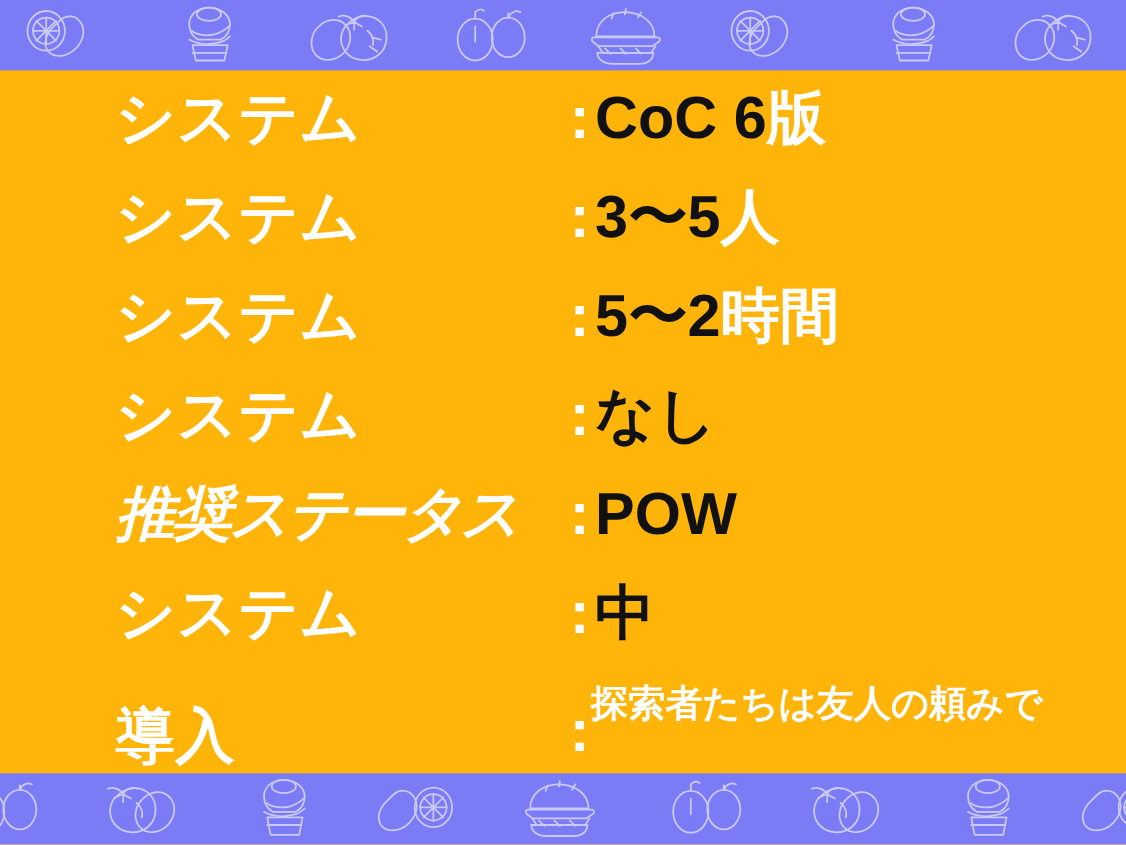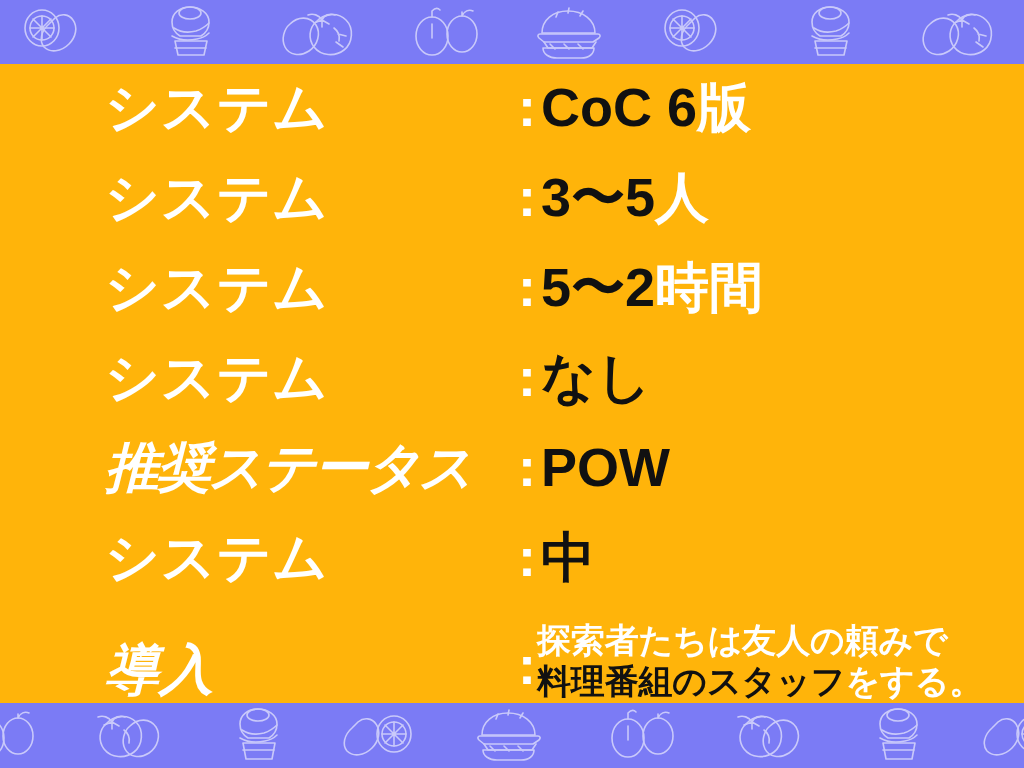--- a/index.html
+++ b/index.html
@@ -245,25 +245,24 @@
       <span class="value"><span class="blk">POW</span></span>
     </div>
 
     <div class="row" style="top:466px;">
       <span class="label">システム</span>
       <span class="colon">:</span>
       <span class="value"><span class="blk">中</span></span>
     </div>
 
     <div class="row row-intro" style="top:556px;">
-      <span class="label" style="top:22px;font-style:italic;">導入</span>
+      <span class="label" style="top:22px;">導入</span>
       <span class="colon">:</span>
       <span class="intro-lines">
         <span class="intro-line"><span class="wht">探索者たちは友人の頼みで</span></span><br>
-        <span class="intro-line"><span class="blk">料理番組のスタッフ</span><span class="wht">をする。</span></span>
       </span>
     </div>
 
   </div>
 
   <div class="banner bottom">
     <div class="banner-strip">
 
       <span class="food-icon">
           <svg viewBox="0 0 128 64">

